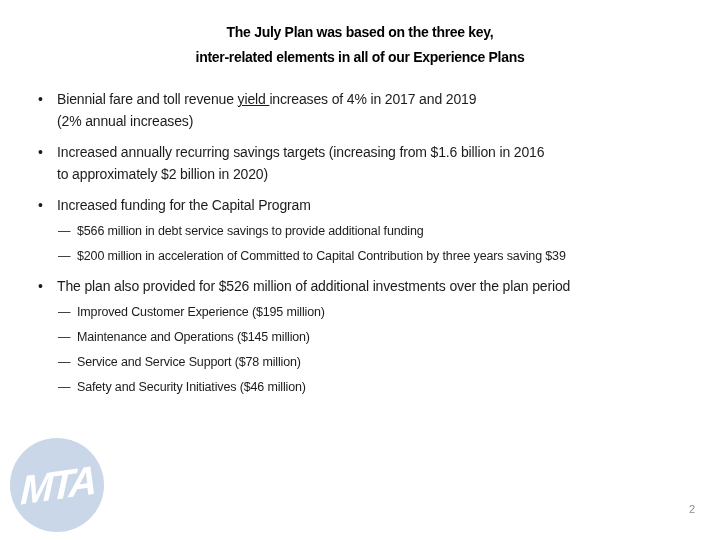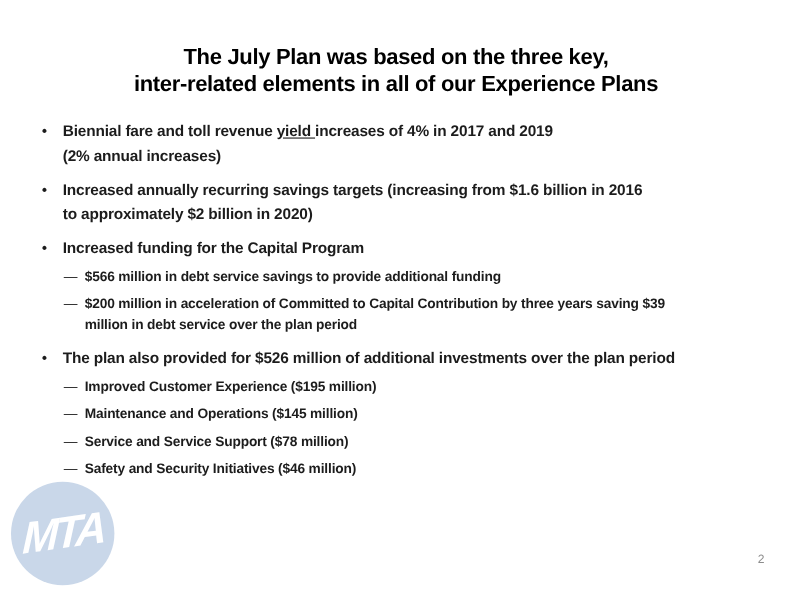--- a/index.html
+++ b/index.html
@@ -14,43 +14,42 @@
     overflow: hidden;
     font-family: "Liberation Sans", sans-serif;
     color: var(--body-text, #1c1c1c);
   }
   .slide {
     position: absolute;
     inset: 0;
     background: var(--bg, #ffffff);
   }
   .title {
-    margin: 40px 20px 0 20px;
+    margin: 20px 20px 0 20px;
     text-align: center;
-    font-size: 20px;
+    font-size: 14px;
     line-height: 25px;
     font-weight: bold;
     letter-spacing: -0.3px;
     color: var(--title-text, #000000);
   }
   .content {
     margin: 18px 26px 0 38px;
   }
   .bullet {
     display: flex;
     align-items: flex-start;
     letter-spacing: -0.15px;
   }
   .bullet .marker {
     flex: none;
     width: 19px;
   }
   .bullet .text {
     flex: 1 1 auto;
-    font-weight: bold;
   }
   .level1 {
     font-size: 14px;
     line-height: 22px;
     margin-top: 9px;
   }
   .level2 {
     font-size: 12.5px;
     line-height: 19px;
     margin-top: 6px;
@@ -110,21 +109,21 @@
       <div class="bullet level1">
         <span class="marker">•</span>
         <span class="text"><span>Increased funding for the Capital Program</span></span>
       </div>
       <div class="bullet level2">
         <span class="marker">—</span>
         <span class="text"><span>$566 million in debt service savings to provide additional funding</span></span>
       </div>
       <div class="bullet level2">
         <span class="marker">—</span>
-        <span class="text"><span>$200 million in acceleration of Committed to Capital Contribution by three years saving $39</span><br><span>million in debt service over the plan period</span></span>
+        <span class="text"><span>$200 million in acceleration of Committed to Capital Contribution by three years saving $39</span><br></span>
       </div>
       <div class="bullet level1">
         <span class="marker">•</span>
         <span class="text"><span>The plan also provided for $526 million of additional investments over the plan period</span></span>
       </div>
       <div class="bullet level2">
         <span class="marker">—</span>
         <span class="text"><span>Improved Customer Experience ($195 million)</span></span>
       </div>
       <div class="bullet level2">

